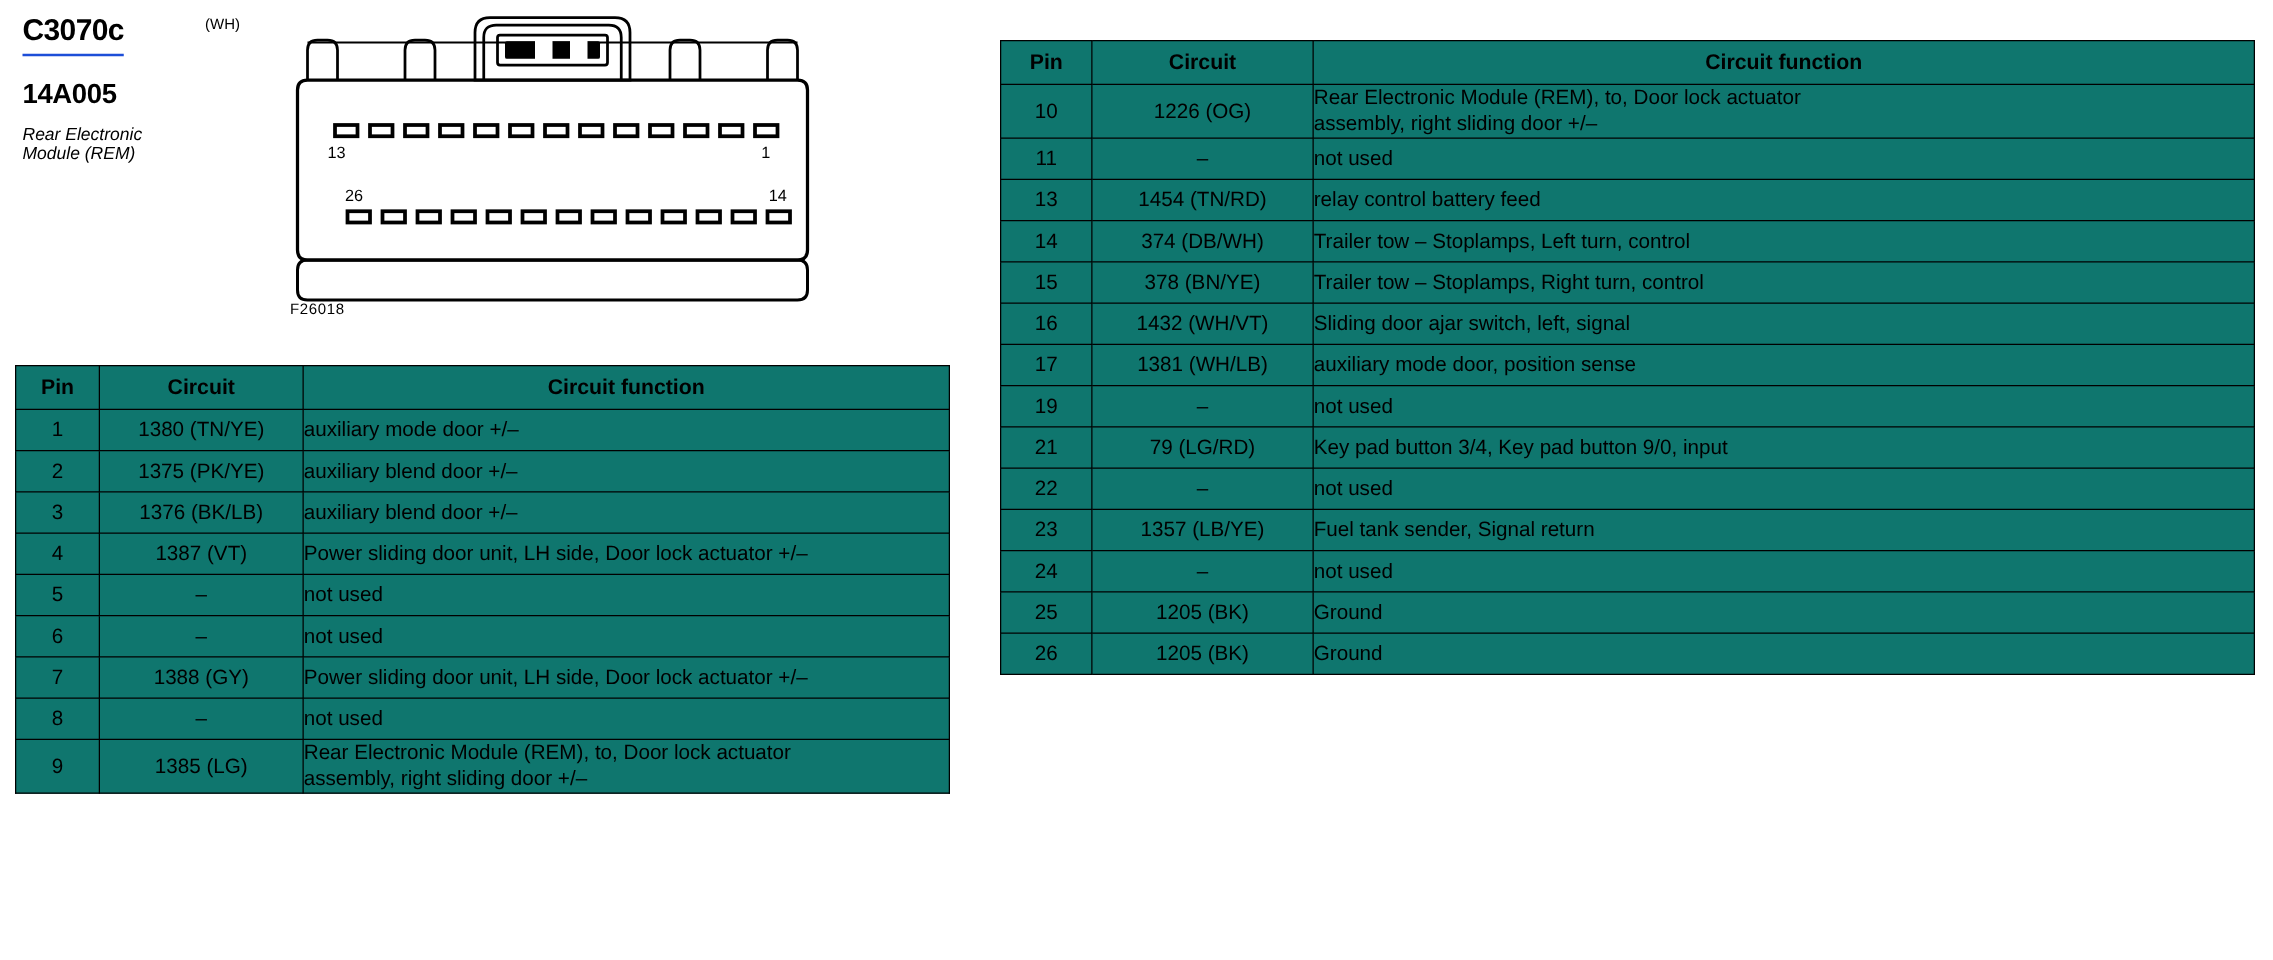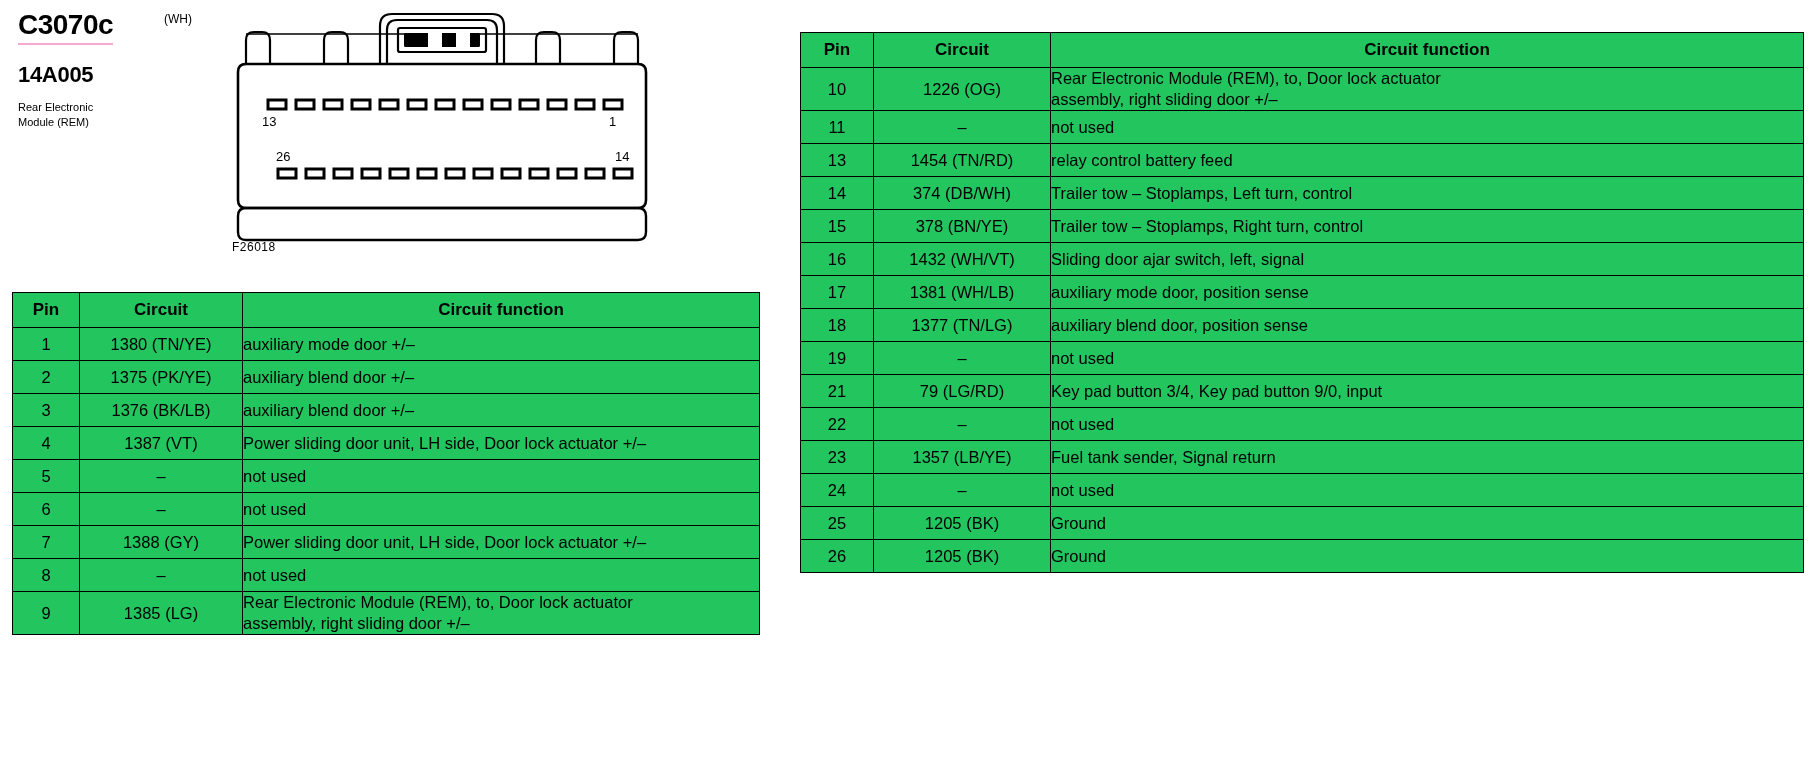--- a/index.html
+++ b/index.html
@@ -21,46 +21,47 @@
     position: absolute;
     left: 18px;
     top: 8px;
     width: 210px;
   }
   #connector-id-row {
     position: relative;
     height: 42px;
   }
   #connector-id {
-    font-size: 28px;
+    font-size: 24px;
     font-weight: bold;
     letter-spacing: -0.5px;
     line-height: 34px;
     display: inline-block;
-    border-bottom: 2px solid #f9a8d4;
+    border-bottom: 2px solid #1d4ed8;
     padding-bottom: 1px;
   }
   #connector-color {
     position: absolute;
     left: 146px;
     top: 4px;
     font-size: 12px;
     letter-spacing: 0px;
   }
   #part-number {
     margin-top: 12px;
     font-size: 22px;
     font-weight: bold;
     letter-spacing: -0.3px;
   }
   #module-name {
     margin-top: 12px;
-    font-size: 11px;
+    font-size: 14px;
     line-height: 15px;
     letter-spacing: 0px;
+    font-style: italic;
   }
 
   
   #connector-drawing {
     position: absolute;
     left: 232px;
     top: 4px;
     width: 420px;
     height: 260px;
   }
@@ -72,21 +73,21 @@
     text-align: left;
     font-size: 12px;
     letter-spacing: 0.5px;
   }
 
   
   table.pin-table {
     border-collapse: collapse;
     table-layout: fixed;
     font-size: 16.5px;
-    background: #22c55e;
+    background: #0f766e;
   }
   table.pin-table th,
   table.pin-table td {
     border: 1.6px solid #000;
     padding: 0;
     vertical-align: middle;
   }
   table.pin-table thead th {
     font-weight: bold;
     text-align: center;
@@ -308,25 +309,20 @@
           <td class="col-pin">16</td>
           <td class="col-circ">1432 (WH/VT)</td>
           <td class="col-func">Sliding door ajar switch, left, signal</td>
         </tr>
         <tr>
           <td class="col-pin">17</td>
           <td class="col-circ">1381 (WH/LB)</td>
           <td class="col-func">auxiliary mode door, position sense</td>
         </tr>
         <tr>
-          <td class="col-pin">18</td>
-          <td class="col-circ">1377 (TN/LG)</td>
-          <td class="col-func">auxiliary blend door, position sense</td>
-        </tr>
-        <tr>
           <td class="col-pin">19</td>
           <td class="col-circ">–</td>
           <td class="col-func">not used</td>
         </tr>
         <tr>
           <td class="col-pin">21</td>
           <td class="col-circ">79 (LG/RD)</td>
           <td class="col-func">Key pad button 3/4, Key pad button 9/0, input</td>
         </tr>
         <tr>

